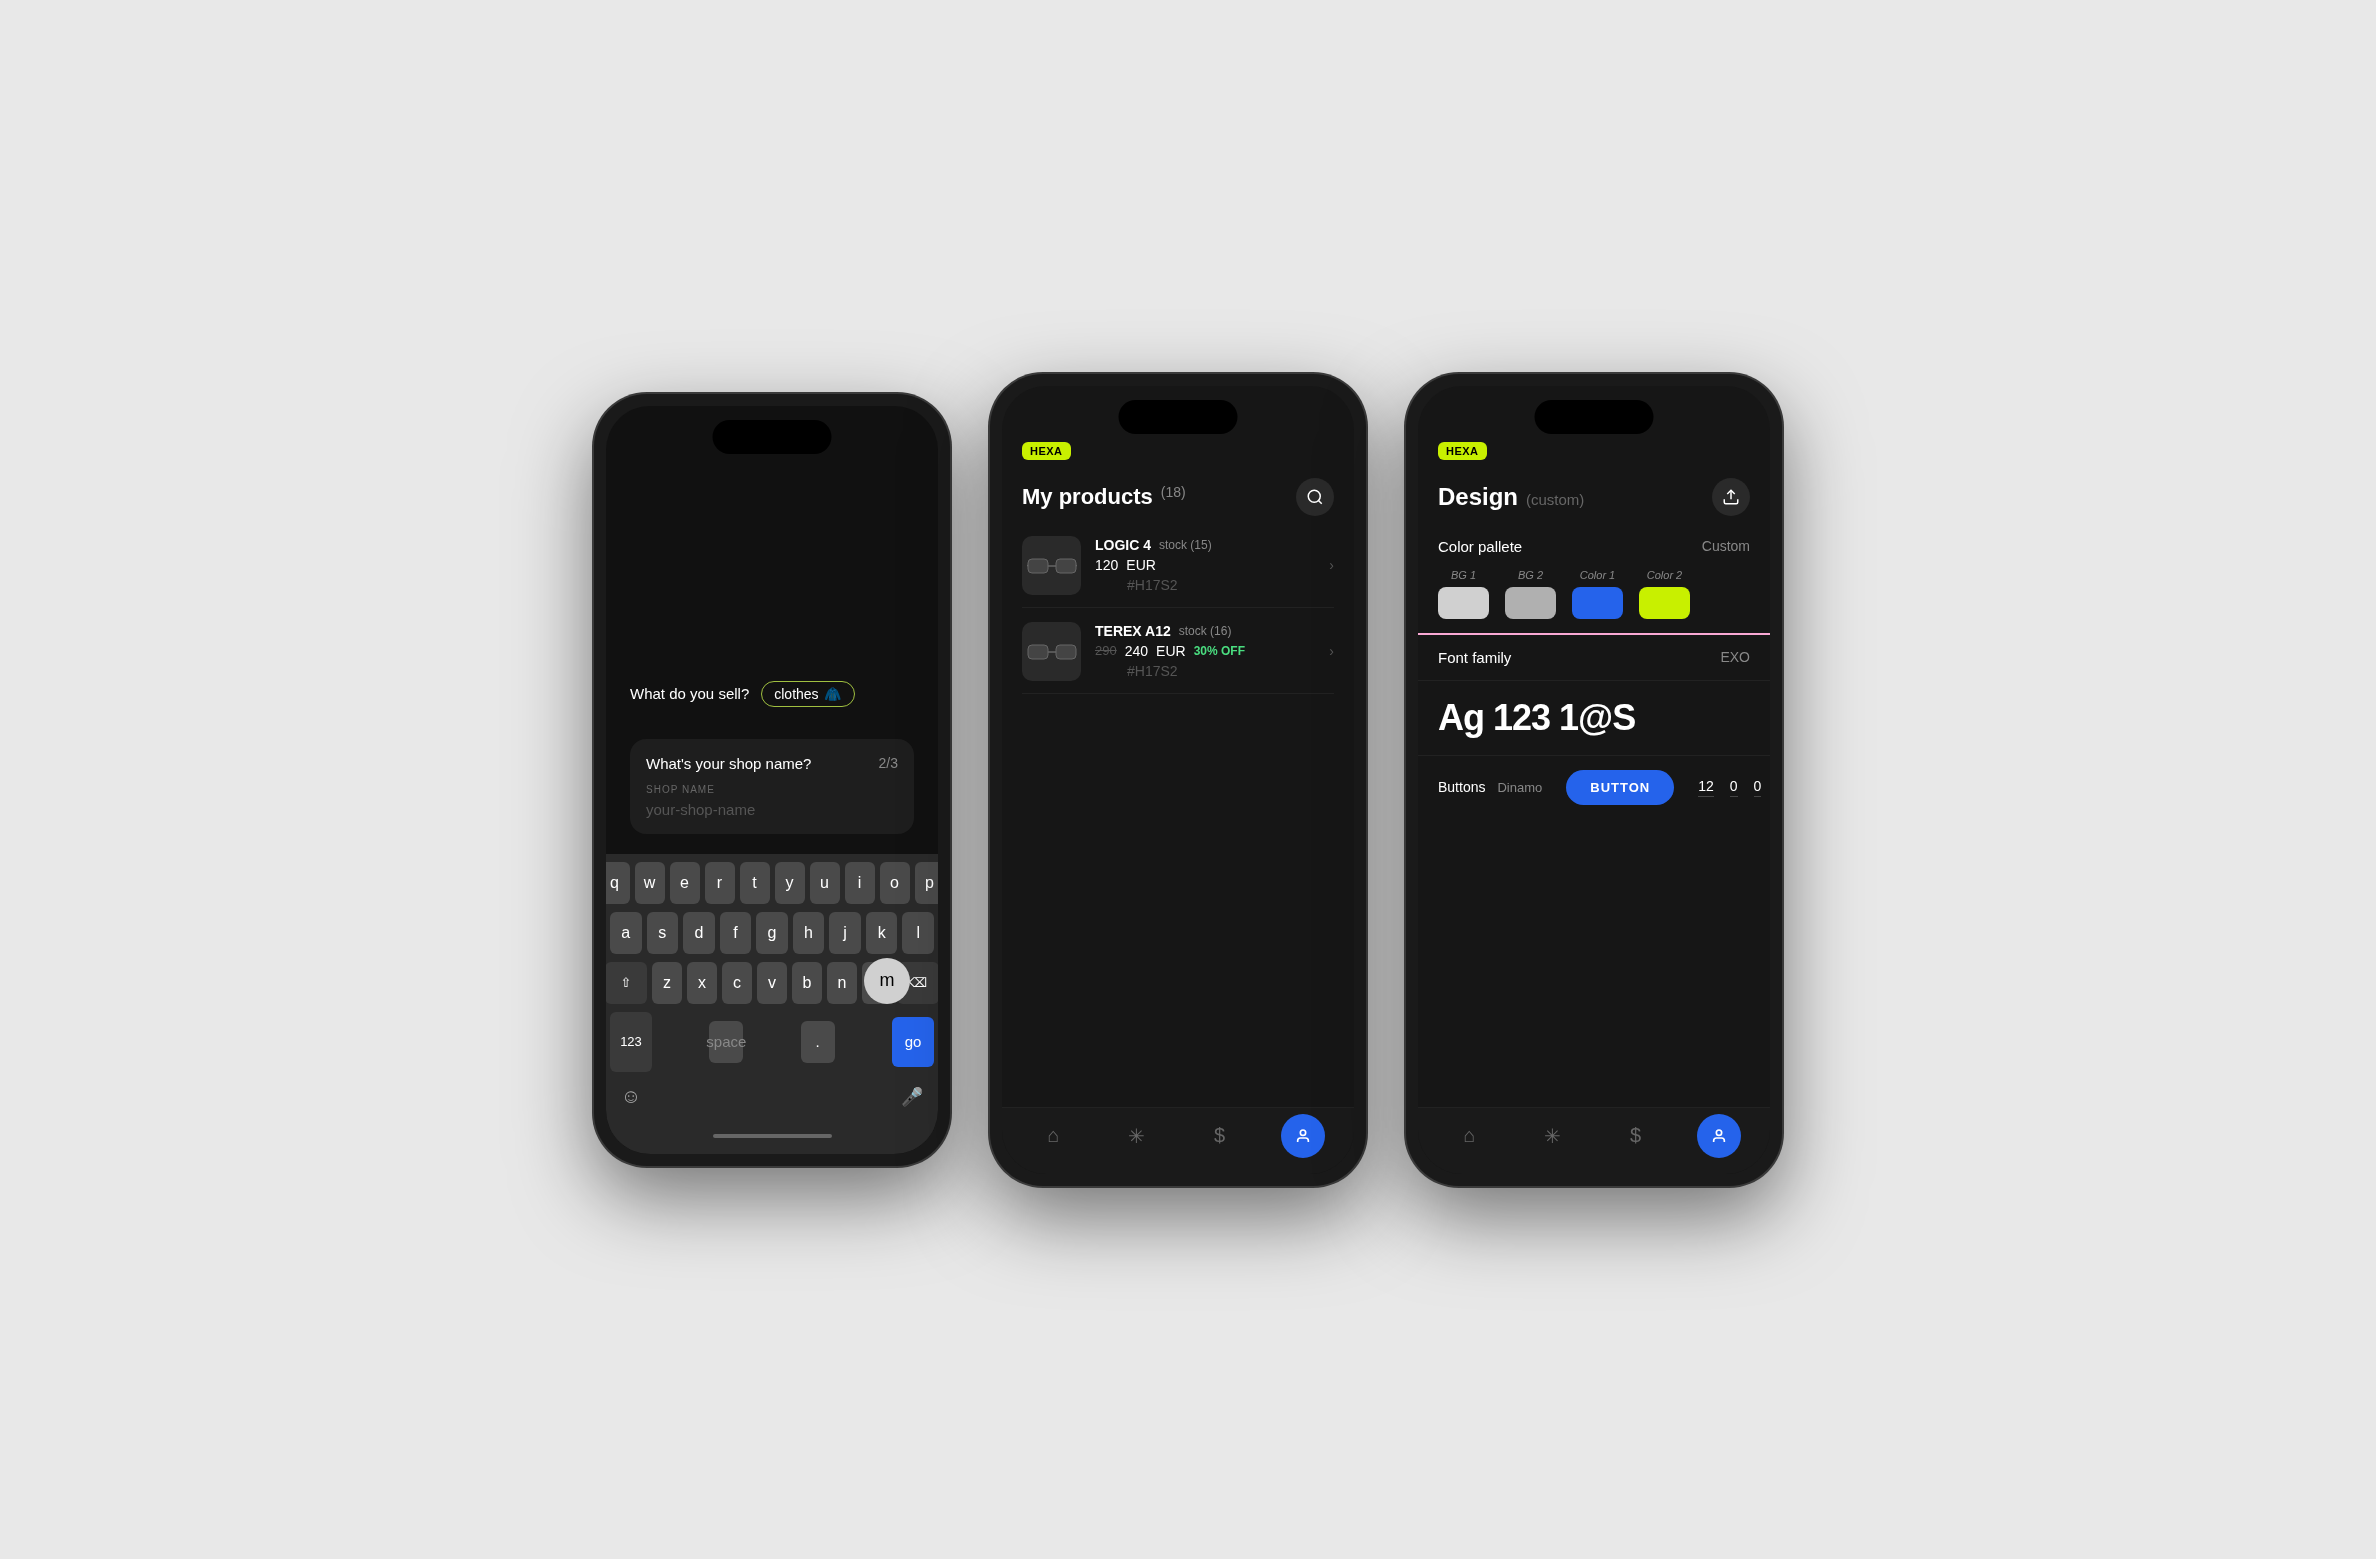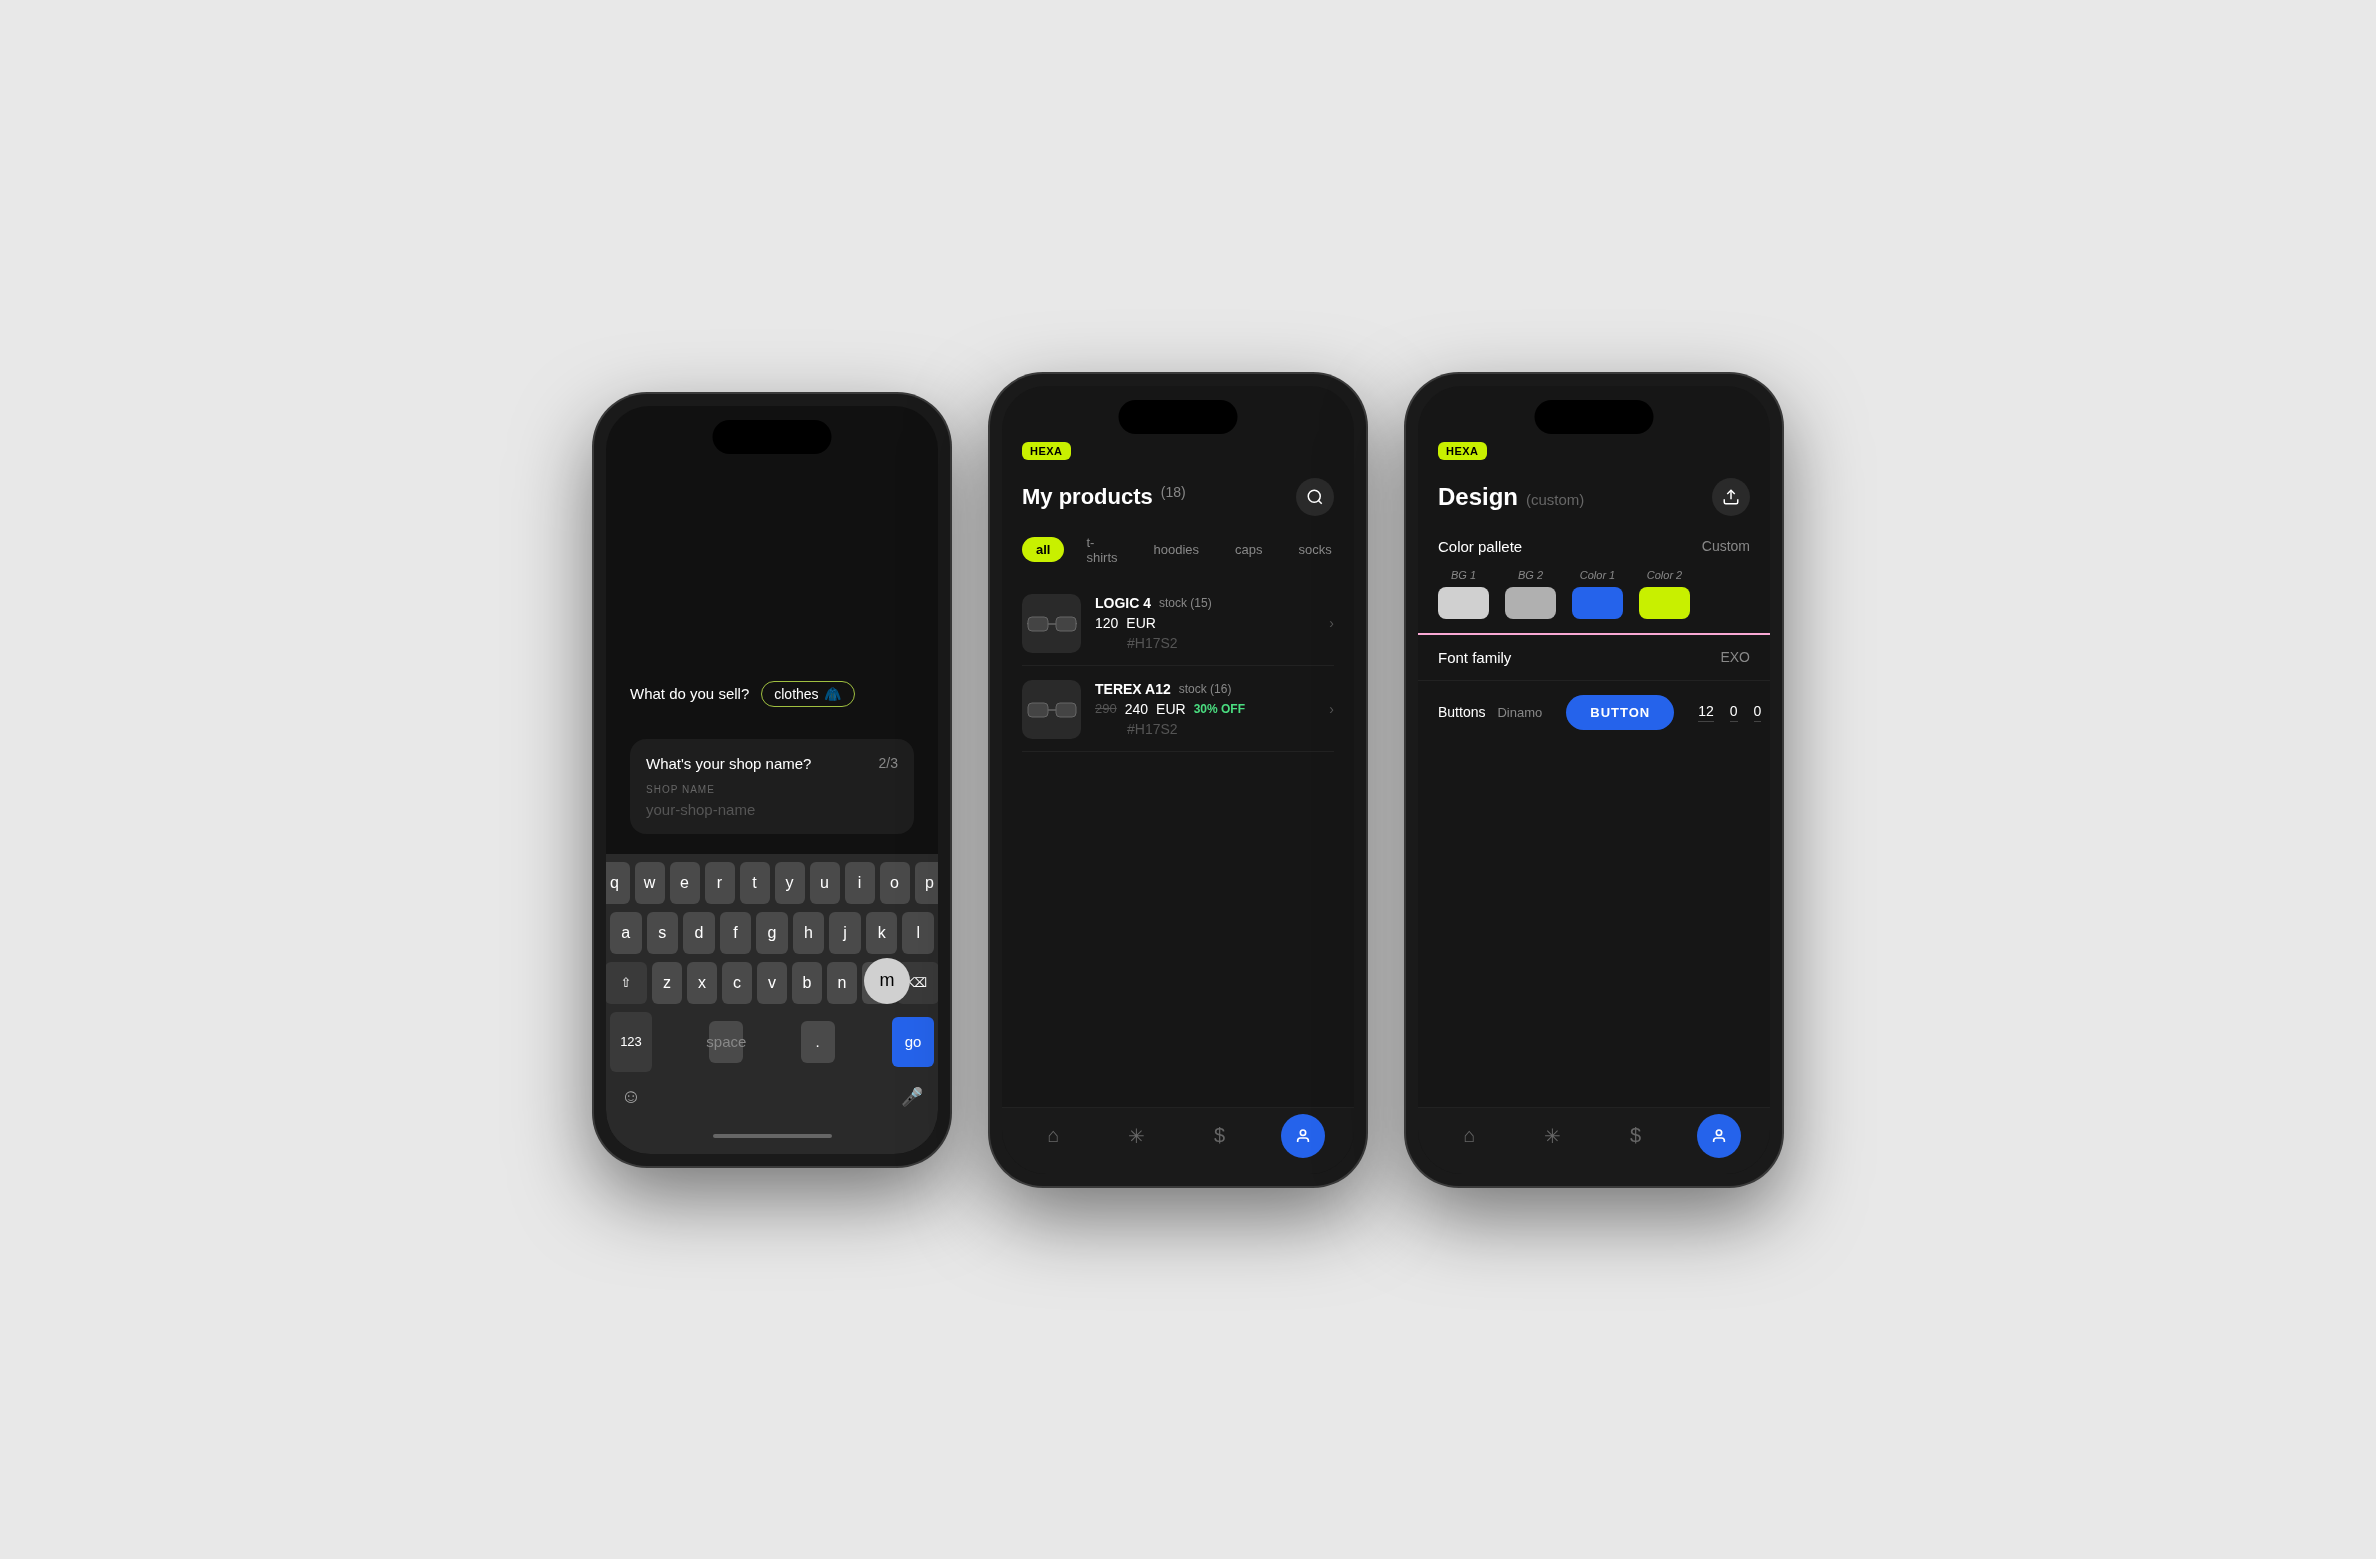--- a/index.html
+++ b/index.html
@@ -746,27 +746,20 @@
           <span class="p2-count">(18)</span>
         </div>
         <div class="p2-scan-btn">
           <svg width="18" height="18" viewBox="0 0 24 24" fill="none" stroke="white" stroke-width="2">
             <circle cx="11" cy="11" r="8"></circle>
               <path d="m21 21-4.35-4.35"></path>
           </svg>
         </div>
       </div>
 
-      <div class="p2-tabs">
-        <div class="tab-pill active">all</div>
-        <div class="tab-pill">t-shirts</div>
-        <div class="tab-pill">hoodies</div>
-        <div class="tab-pill">caps</div>
-        <div class="tab-pill">socks</div>
-      </div>
 
       <div class="p2-product-list">
 
         <div class="product-item">
           <div class="product-img">
             <svg class="sunglasses-svg" viewBox="0 0 50 25" fill="none">
               <rect x="1" y="6" width="20" height="14" rx="4" fill="#444" stroke="#666" stroke-width="1"></rect>
               <rect x="29" y="6" width="20" height="14" rx="4" fill="#444" stroke="#666" stroke-width="1"></rect>
               <path d="M21 13 L29 13" stroke="#666" stroke-width="1.5"></path>
               <path d="M1 13 L-2 11" stroke="#666" stroke-width="1.5"></path>
@@ -874,20 +867,23 @@
             <div class="color-swatch swatch-color2"></div>
           </div>
         </div>
       </div>
 
       <div class="font-family-section">
         <span class="p3-section-label">Font family</span>
         <span class="p3-section-value">EXO</span>
       </div>
 
+      <div class="font-preview-section">
+        <div class="font-preview">Ag 123 1@S</div>
+      </div>
 
       <div class="buttons-images-section">
         <div style="display:flex; justify-content:space-between; align-items:flex-start;">
 
           <div class="bi-col">
             <div class="bi-label-row">
               <span class="bi-main-label">Buttons</span>
               <span class="bi-sub-label">Dinamo</span>
             </div>
             <div class="button-preview">BUTTON</div>

